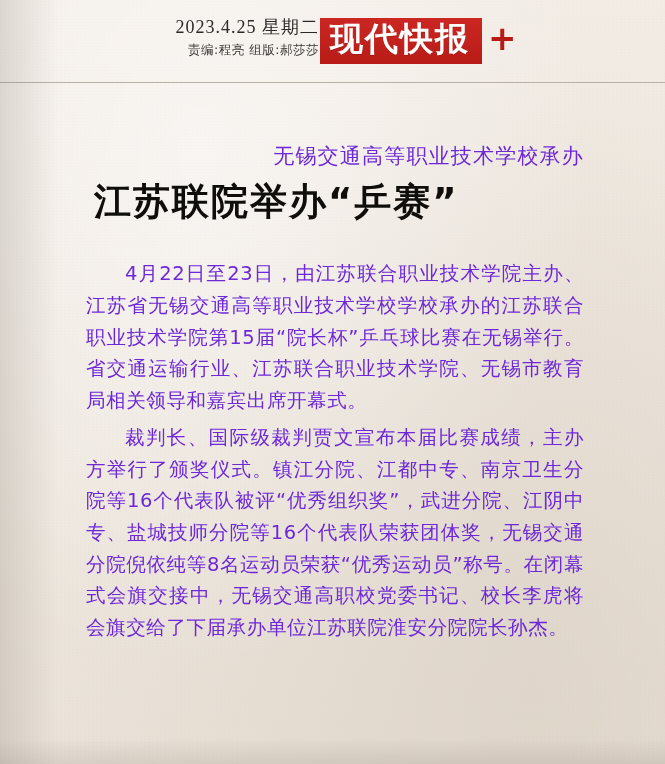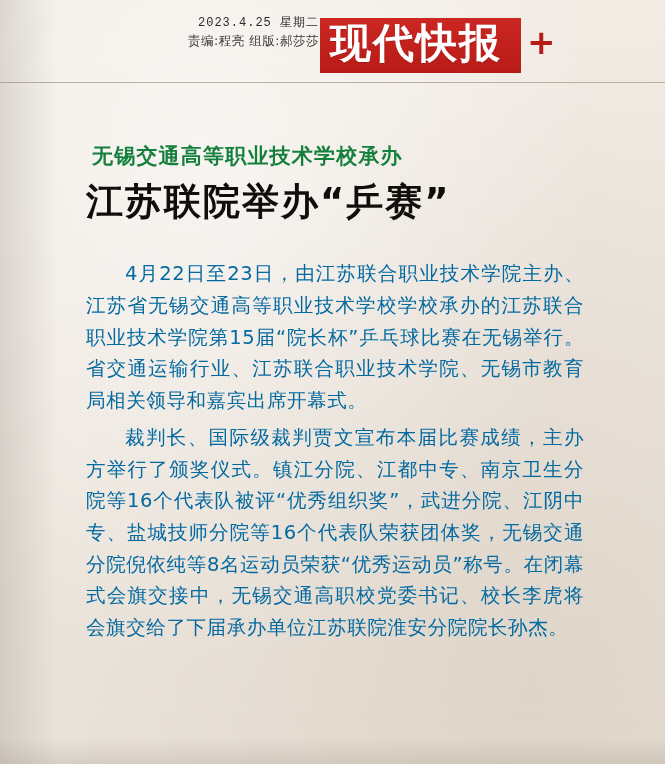--- a/index.html
+++ b/index.html
@@ -41,47 +41,47 @@
   }
   .masthead-meta {
     position: absolute;
     right: 346px;
     top: 14px;
     text-align: right;
     color: #2c2a28;
     line-height: 1.5;
   }
   .meta-date {
-    font-size: 12px;
+    font-size: 18px;
     letter-spacing: 1px;
     white-space: nowrap;
-    font-family: Liberation Mono, monospace;
+    font-family: Liberation Serif, serif;
   }
   .meta-credits {
     font-size: 12.5px;
     letter-spacing: .5px;
     white-space: nowrap;
     color: #3a3734;
   }
   .nameplate {
     position: absolute;
     left: 320px;
     top: 18px;
     display: flex;
     align-items: center;
   }
   .nameplate-box {
     background: #c4201c;
     background: linear-gradient(180deg, #cc2722 0%, #b81b17 100%);
     color: #fff;
     font-family: "DejaVu Sans", "Liberation Sans", sans-serif;
     font-weight: bold;
-    font-size: 41px;
+    font-size: 33px;
     letter-spacing: 2px;
-    padding: 3px 19px 6px 10px;
+    padding: 3px 12px 6px 10px;
     line-height: 1.12;
     text-shadow: 0 1px 0 rgba(0,0,0,.12);
   }
   .nameplate-plus {
     color: #b81b17;
     font-size: 34px;
     font-weight: bold;
     margin-left: 6px;
     line-height: 1;
     padding-bottom: 6px;
@@ -98,43 +98,44 @@
   .article {
     position: absolute;
     top: 100px;
     left: 86px;
     width: 498px;
     color: #17150f;
   }
   .kicker {
     font-size: 21px;
     letter-spacing: 1.2px;
-    color: #15803d;
+    color: #6d28d9;
     margin: 42px 0 10px 6px;
     font-family: "DejaVu Sans", sans-serif;
-    font-weight: 700;
+    font-weight: 400;
+    text-align: right;
   }
   .headline {
     font-size: 37px;
     font-weight: bold;
     letter-spacing: 2px;
     color: #100e0a;
-    margin: 0 0 34px 0;
+    margin: 0 0 34px 8px;
     font-family: "DejaVu Sans", "Liberation Sans", sans-serif;
     line-height: 1.2;
   }
   .body p {
     font-size: 19.5px;
     line-height: 1.62;
     letter-spacing: .6px;
     text-align: justify;
     text-justify: inter-ideograph;
     margin: 0 0 6px 0;
     text-indent: 2em;
-    color: #0369a1;
+    color: #6d28d9;
     font-family: "DejaVu Sans", sans-serif;
   }
   
   .fold {
     position: absolute;
     top: 0; bottom: 0;
     left: 0; width: 58px;
     background: linear-gradient(90deg, rgba(120,110,100,.20), rgba(120,110,100,0));
     pointer-events: none;
   }

